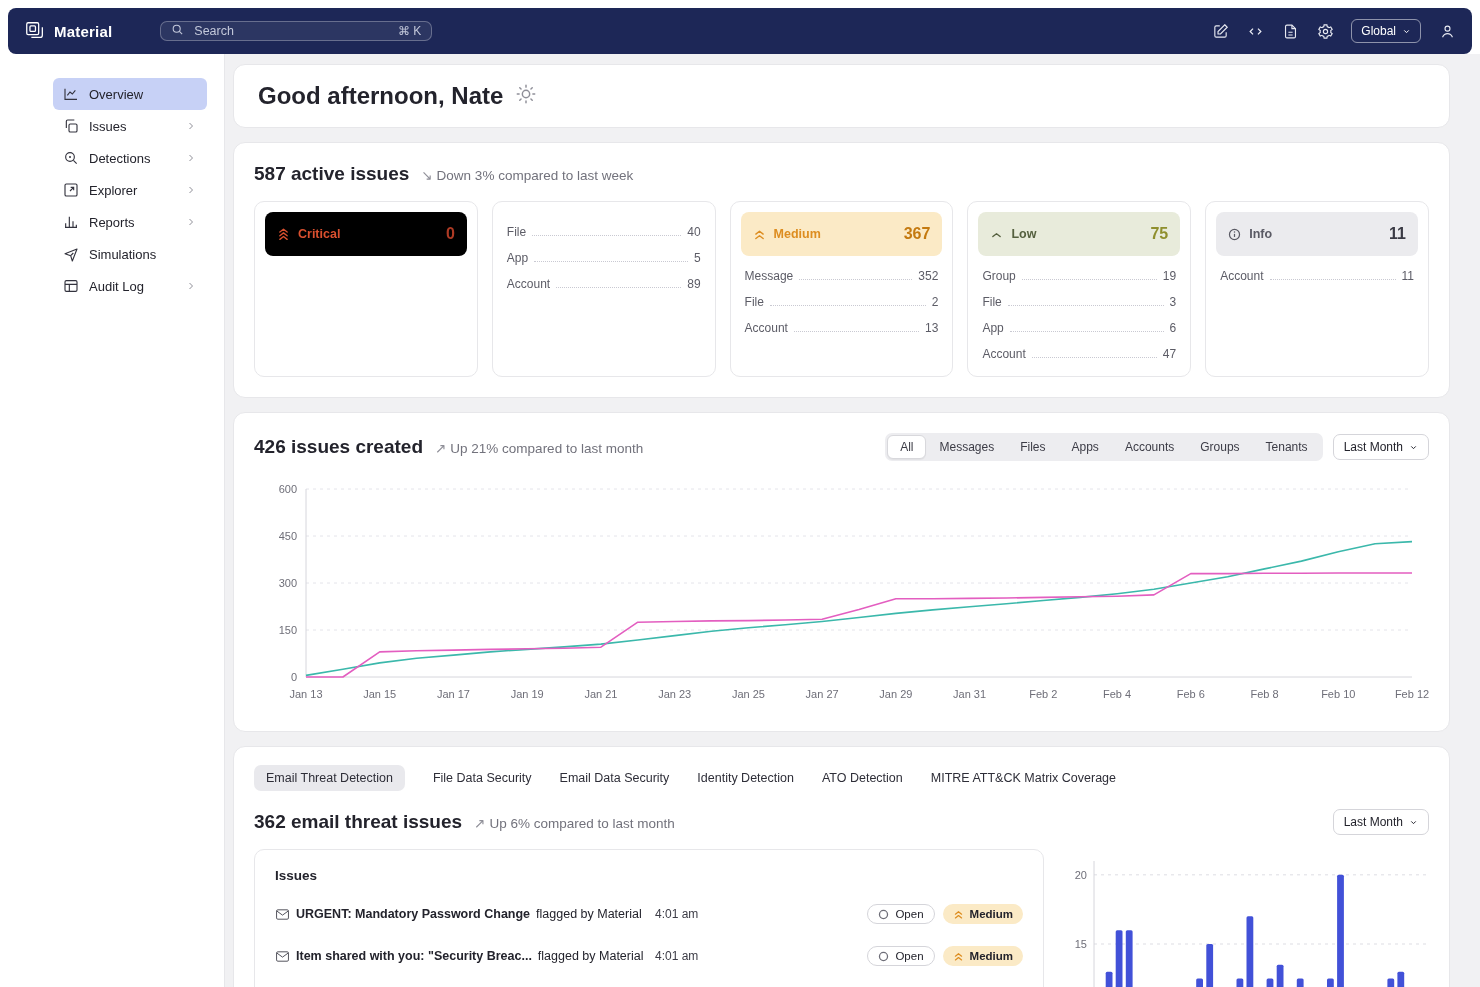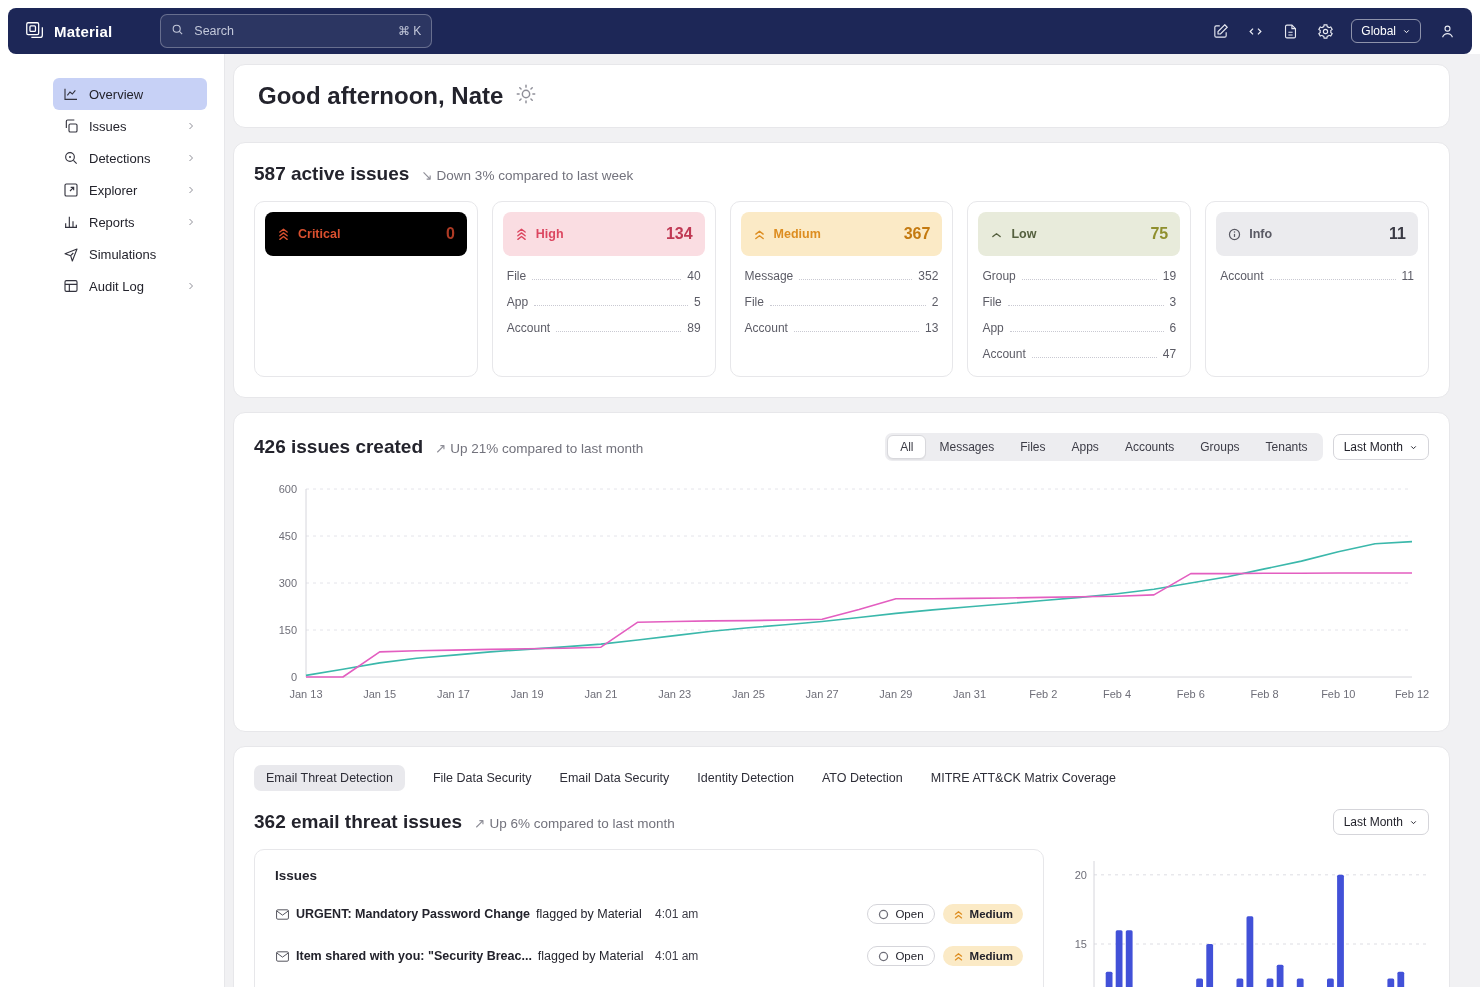--- a/index.html
+++ b/index.html
@@ -5,21 +5,21 @@
   * { box-sizing: border-box; }
   html,body { margin:0; padding:0; background:#fff; }
   body { font-family:"Liberation Sans", sans-serif; color:#23232c; }
   .page { position:relative; width:1480px; height:987px; overflow:hidden; background:#fff; }
 
   
   .navbar { position:absolute; top:8px; left:8px; right:8px; height:46px; background:#1d2757;
             border-radius:8px; display:flex; align-items:center; padding:0 16px; color:#fff; }
   .brand { display:flex; align-items:center; gap:8px; font-weight:700; font-size:15px; letter-spacing:.2px; }
   .brand svg { display:block; }
-  .search { width:272px; height:34px; margin-left:48px; background:rgba(255,255,255,.07);
+  .search { width:272px; height:20px; margin-left:48px; background:rgba(255,255,255,.07);
             border:1px solid rgba(255,255,255,.28); border-radius:7px; display:flex; align-items:center;
             gap:8px; padding:0 10px; }
   .search input { flex:1; background:transparent; border:none; outline:none; color:#e8eaf2; font-size:12.5px;
                   font-family:inherit; min-width:0; }
   .search input::placeholder { color:#c3c8da; }
   .search-kbd { color:#c3c8da; font-size:12px; white-space:nowrap; }
   .nav-right { margin-left:auto; display:flex; align-items:center; gap:17px; }
   .nav-ico { width:18px; height:18px; color:#e8eaf2; display:flex; align-items:center; justify-content:center; cursor:pointer; }
   .nav-ico svg { width:17px; height:17px; }
   .global-btn { display:flex; align-items:center; gap:6px; border:1px solid rgba(255,255,255,.5);
@@ -287,29 +287,20 @@
                 <svg width="13" height="13" viewBox="0 0 16 16" fill="none" stroke="currentColor" stroke-width="1.7" stroke-linecap="round" stroke-linejoin="round">
                     <path d="M3.5 14 8 10.5 12.5 14M3.5 9.5 8 6l4.5 3.5M3.5 5 8 1.5 12.5 5"></path>
                   </svg>
               </span>
               <span class="sev-label">Critical</span>
               <span class="sev-count">0</span>
             </div>
           </div>
 
           <div class="sev-card">
-            <div class="sev-chip sev-high">
-              <span class="sev-ico">
-                <svg width="13" height="13" viewBox="0 0 16 16" fill="none" stroke="currentColor" stroke-width="1.7" stroke-linecap="round" stroke-linejoin="round">
-                    <path d="M3.5 14 8 10.5 12.5 14M3.5 9.5 8 6l4.5 3.5M3.5 5 8 1.5 12.5 5"></path>
-                  </svg>
-              </span>
-              <span class="sev-label">High</span>
-              <span class="sev-count">134</span>
-            </div>
             <div class="bk-list">
               <div class="bk-row">
                   <span>File</span>
                   <span class="bk-leader"></span>
                   <span>40</span>
                 </div>
               <div class="bk-row">
                   <span>App</span>
                   <span class="bk-leader"></span>
                   <span>5</span>

